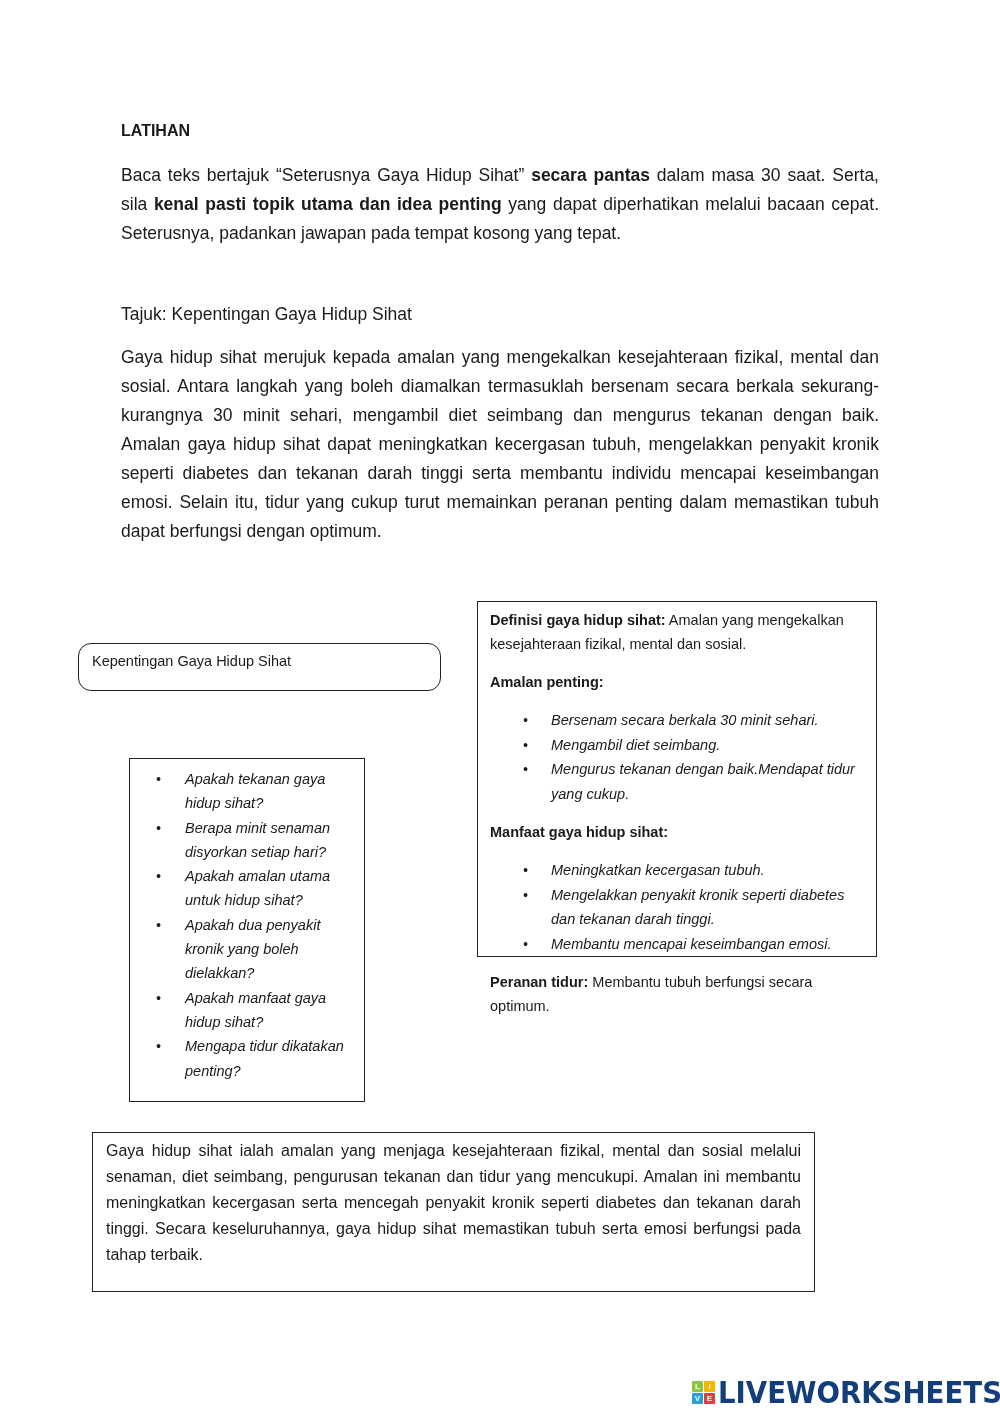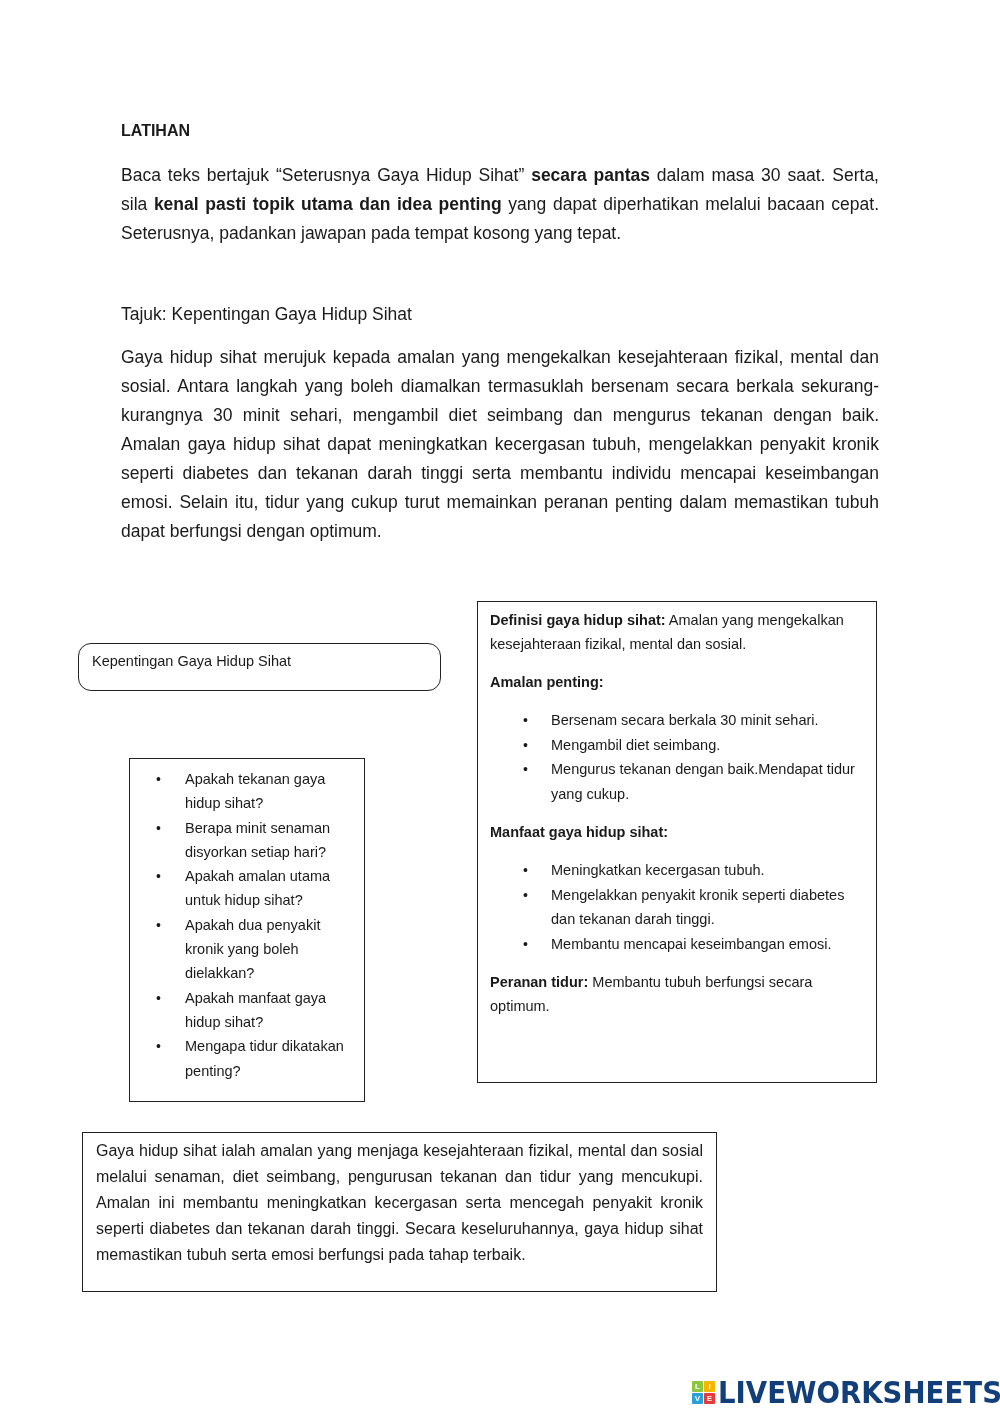--- a/index.html
+++ b/index.html
@@ -8,31 +8,31 @@
   .abs { position:absolute; }
   .heading { left:121px; top:122px; font-size:16px; font-weight:bold; }
   .para { font-size:17.5px; line-height:29px; text-align:justify; }
   .instr { left:121px; top:161px; width:758px; }
   .title2 { left:121px; top:304px; font-size:17.5px; }
   .passage { left:121px; top:343px; width:758px; }
   b { font-weight:bold; }
   .box { position:absolute; border:1.5px solid #222; box-sizing:border-box; background:#fff; }
   .topic-box { left:78px; top:643px; width:363px; height:48px; padding:9px 0 0 13px; font-size:14.5px;border-radius:13px; }
   .q-box { left:129px; top:758px; width:236px; height:344px; padding:8px 10px 0 0; font-size:14.5px; }
-  .q-box ul, .idea-box ul { list-style:none; margin:0; padding:0; }
+  .q-box ul, .idea-box ul { list-style:none; margin:0; padding:0;font-style:italic; }
   .q-box li { position:relative; padding-left:55px; line-height:24.3px; }
   .q-box li::before, .idea-box li::before { content:"\2022"; position:absolute; font-size:14px; }
   .q-box li::before { left:26px; }
-  .idea-box { left:477px; top:601px; width:400px; height:482px; padding:6px 14px 0 12px; font-size:14.5px; line-height:24px; }
+  .idea-box { left:477px; top:601px; width:400px; height:356px; padding:6px 14px 0 12px; font-size:14.5px; line-height:24px; }
   .idea-box p { margin:0; }
   .idea-box .sec { margin-top:14px; }
   .idea-box ul { margin-top:14px; }
   .idea-box li { position:relative; padding-left:61px; line-height:24.5px; }
   .idea-box li::before { left:33px; }
-  .summary-box { left:82px; top:1132px; width:635px; height:160px; padding:5px 13px 0 13px; font-size:16px; line-height:26px; text-align:justify; }
+  .summary-box { left:92px; top:1132px; width:723px; height:160px; padding:5px 13px 0 13px; font-size:16px; line-height:26px; text-align:justify; }
   .logo { left:692px; top:1375px; display:flex; align-items:center; }
   .logo-grid { display:grid; grid-template-columns:11px 11px; grid-template-rows:11px 11px; gap:1px; margin-right:3px; }
   .logo-grid span { display:flex; align-items:center; justify-content:center; font-size:8px; font-weight:bold; color:#fff; border-radius:1px; }
   .logo-text { font-size:30px; font-weight:bold; color:#123f7a; letter-spacing:0px; font-family:"DejaVu Sans", sans-serif; transform:scaleX(0.92); transform-origin:left center; }
 </style>
 </head>
 <body>
 
 <div class="abs heading">LATIHAN</div>
 

